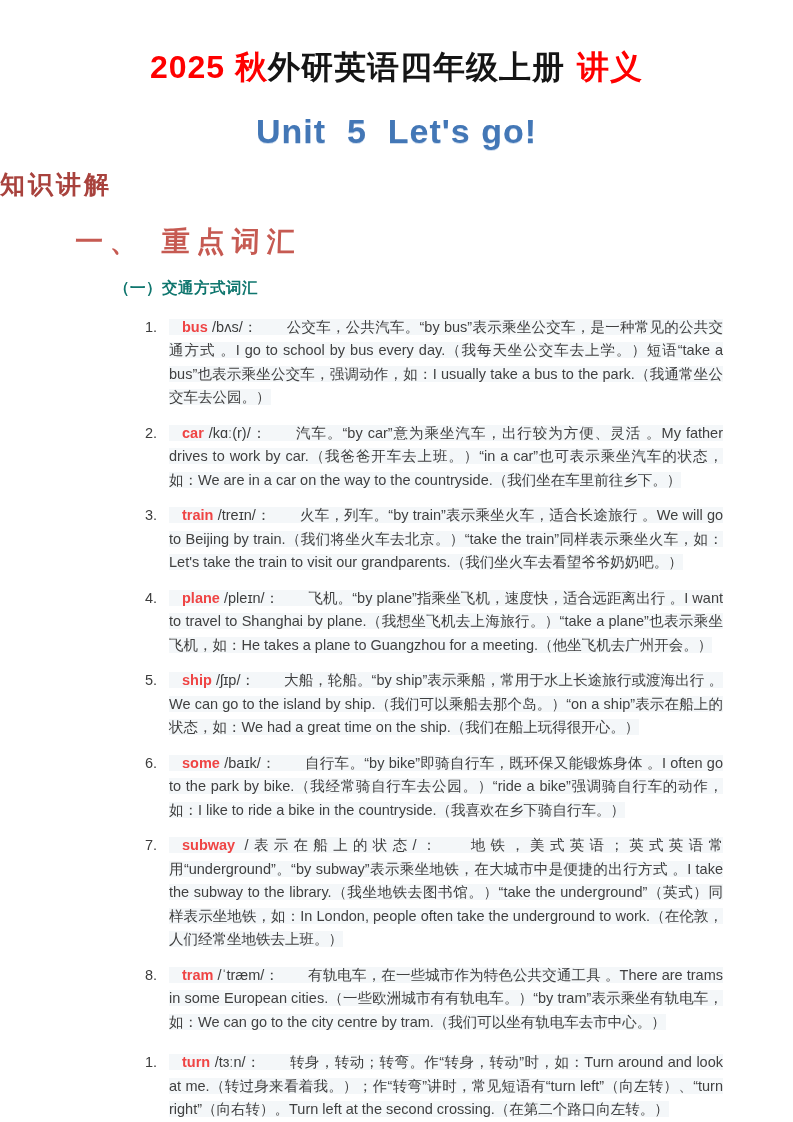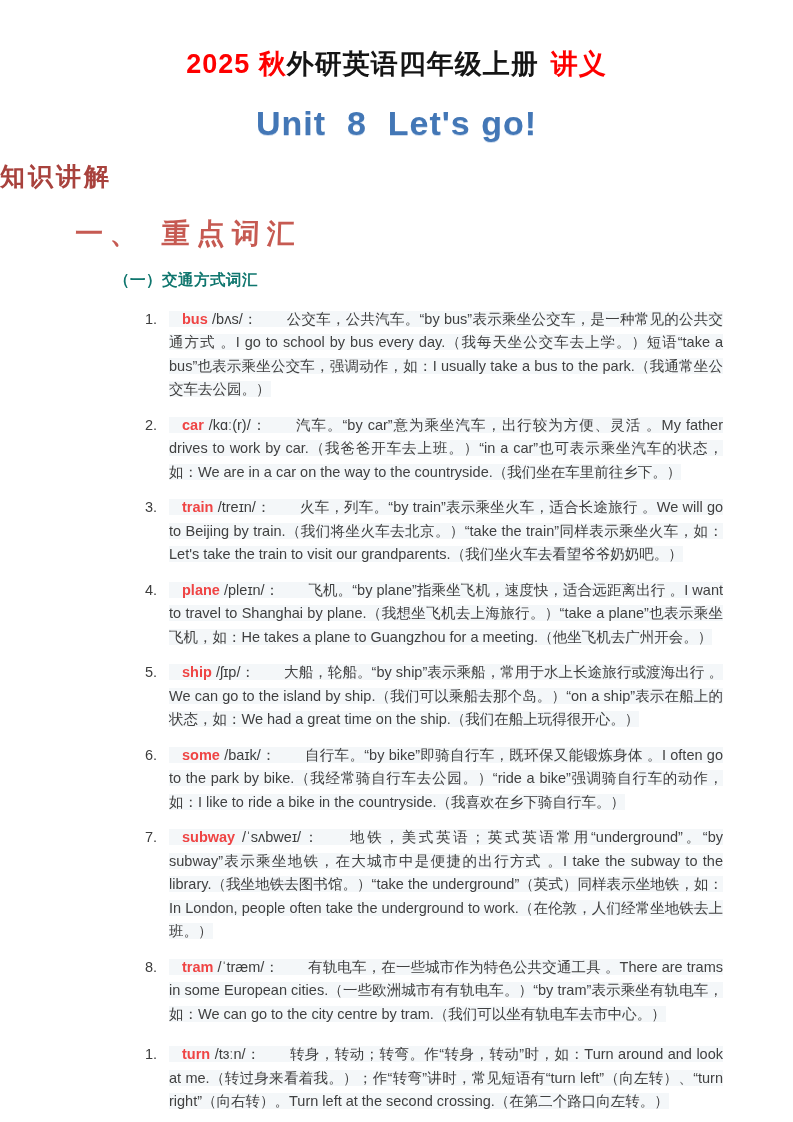--- a/index.html
+++ b/index.html
@@ -7,21 +7,21 @@
   body {
     width: 793px; height: 1122px; overflow: hidden;
     background: #ffffff;
     font-family: "Liberation Sans", sans-serif;
     color: #3d3d3d;
   }
   .page { position: relative; width: 793px; height: 1122px; }
 
   .doc-title {
     margin: 46px 16px 0; text-align: center;
-    font-size: 27px; font-weight: bold; color: #151515;
+    font-size: 32px; font-weight: bold; color: #151515;
     letter-spacing: 1px; white-space: pre;
   }
   .doc-title .red { color: #fe0000; }
   .doc-title .suffix { margin-left: 12px; }
 
   .unit-title {
     margin: 22px 0 0; text-align: center;
     font-size: 34px; font-weight: bold; color: #4377b6;
     white-space: pre; letter-spacing: 1px;
     text-shadow: 0 1px 0 rgba(130,165,210,0.4);
@@ -64,36 +64,36 @@
   .ph { color: #3d3d3d; }
   .body-text { color: #404040; margin-left: 29px; }
 </style>
 </head>
 <body>
 
 <div class="page">
 
   <h1 class="doc-title"><span class="red">2025 秋</span><span>外研英语四年级上册</span><span class="red suffix">讲义</span></h1>
 
-  <h2 class="unit-title">Unit  8  Let's go!</h2>
+  <h2 class="unit-title">Unit  5  Let's go!</h2>
 
   <h3 class="banner">知识讲解</h3>
 
   <div class="sec-heading">一、 重点词汇</div>
 
   <div class="sub-heading">（一）交通方式词汇</div>
 
   <ol class="vocab-list">
     <li class="vocab-item"><span class="num">1.</span><span class="line-wash"><span class="kw">bus</span><span class="ph"> /bʌs/：</span><span class="body-text">公交车，公共汽车。“by bus”表示乘坐公交车，是一种常见的公共交通方式 。I go to school by bus every day.（我每天坐公交车去上学。）短语“take a bus”也表示乘坐公交车，强调动作，如：I usually take a bus to the park.（我通常坐公交车去公园。）</span></span></li>
     <li class="vocab-item"><span class="num">2.</span><span class="line-wash"><span class="kw">car</span><span class="ph"> /kɑː(r)/：</span><span class="body-text">汽车。“by car”意为乘坐汽车，出行较为方便、灵活 。My father drives to work by car.（我爸爸开车去上班。）“in a car”也可表示乘坐汽车的状态，如：We are in a car on the way to the countryside.（我们坐在车里前往乡下。）</span></span></li>
     <li class="vocab-item"><span class="num">3.</span><span class="line-wash"><span class="kw">train</span><span class="ph"> /treɪn/：</span><span class="body-text">火车，列车。“by train”表示乘坐火车，适合长途旅行 。We will go to Beijing by train.（我们将坐火车去北京。）“take the train”同样表示乘坐火车，如：Let's take the train to visit our grandparents.（我们坐火车去看望爷爷奶奶吧。）</span></span></li>
     <li class="vocab-item"><span class="num">4.</span><span class="line-wash"><span class="kw">plane</span><span class="ph"> /pleɪn/：</span><span class="body-text">飞机。“by plane”指乘坐飞机，速度快，适合远距离出行 。I want to travel to Shanghai by plane.（我想坐飞机去上海旅行。）“take a plane”也表示乘坐飞机，如：He takes a plane to Guangzhou for a meeting.（他坐飞机去广州开会。）</span></span></li>
     <li class="vocab-item"><span class="num">5.</span><span class="line-wash"><span class="kw">ship</span><span class="ph"> /ʃɪp/：</span><span class="body-text">大船，轮船。“by ship”表示乘船，常用于水上长途旅行或渡海出行 。We can go to the island by ship.（我们可以乘船去那个岛。）“on a ship”表示在船上的状态，如：We had a great time on the ship.（我们在船上玩得很开心。）</span></span></li>
     <li class="vocab-item"><span class="num">6.</span><span class="line-wash"><span class="kw">some</span><span class="ph"> /baɪk/：</span><span class="body-text">自行车。“by bike”即骑自行车，既环保又能锻炼身体 。I often go to the park by bike.（我经常骑自行车去公园。）“ride a bike”强调骑自行车的动作，如：I like to ride a bike in the countryside.（我喜欢在乡下骑自行车。）</span></span></li>
-    <li class="vocab-item"><span class="num">7.</span><span class="line-wash"><span class="kw">subway</span><span class="ph"> /ˈsʌbweɪ/：</span><span class="body-text">地铁，美式英语；英式英语常用“underground”。“by subway”表示乘坐地铁，在大城市中是便捷的出行方式 。I take the subway to the library.（我坐地铁去图书馆。）“take the underground”（英式）同样表示坐地铁，如：In London, people often take the underground to work.（在伦敦，人们经常坐地铁去上班。）</span></span></li>
+    <li class="vocab-item"><span class="num">7.</span><span class="line-wash"><span class="kw">subway</span><span class="ph"> /表示在船上的状态/：</span><span class="body-text">地铁，美式英语；英式英语常用“underground”。“by subway”表示乘坐地铁，在大城市中是便捷的出行方式 。I take the subway to the library.（我坐地铁去图书馆。）“take the underground”（英式）同样表示坐地铁，如：In London, people often take the underground to work.（在伦敦，人们经常坐地铁去上班。）</span></span></li>
     <li class="vocab-item"><span class="num">8.</span><span class="line-wash"><span class="kw">tram</span><span class="ph"> /ˈtræm/：</span><span class="body-text">有轨电车，在一些城市作为特色公共交通工具 。There are trams in some European cities.（一些欧洲城市有有轨电车。）“by tram”表示乘坐有轨电车，如：We can go to the city centre by tram.（我们可以坐有轨电车去市中心。）</span></span></li>
   </ol>
 
 
   <ol class="vocab-list">
     <li class="vocab-item"><span class="num">1.</span><span class="line-wash"><span class="kw">turn</span><span class="ph"> /tɜːn/：</span><span class="body-text">转身，转动；转弯。作“转身，转动”时，如：Turn around and look at me.（转过身来看着我。）；作“转弯”讲时，常见短语有“turn left”（向左转）、“turn right”（向右转）。Turn left at the second crossing.（在第二个路口向左转。）</span></span></li>
   </ol>
 
 </div>
 

